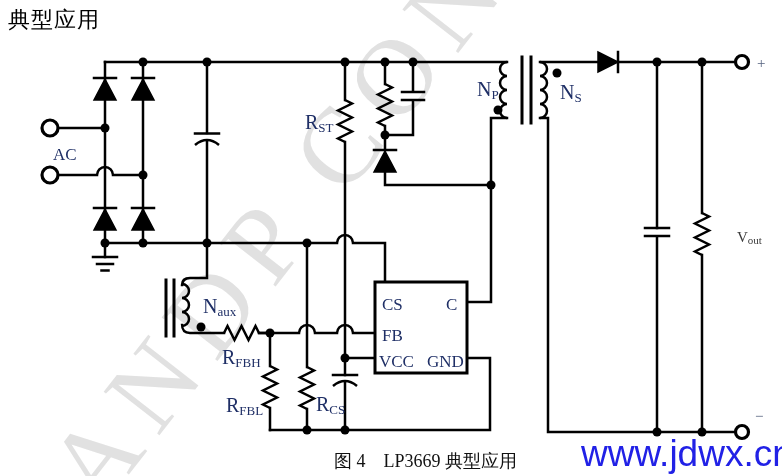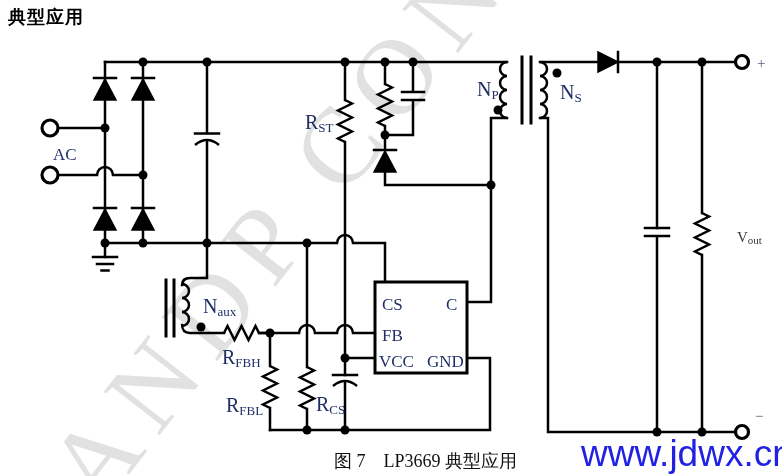--- a/index.html
+++ b/index.html
@@ -10,21 +10,21 @@
   .wm-diag{
     position:absolute;left:-28px;top:516px;
     transform:rotate(-52deg);transform-origin:0 0;
     font-family:"Liberation Serif","DejaVu Serif",serif;
     font-size:108px;letter-spacing:16px;white-space:nowrap;
     color:var(--c-watermark,#c9c9c9);opacity:.55;z-index:1;user-select:none;
   }
   .doc-title{
     position:absolute;left:8px;top:5px;z-index:3;
     font-family:"Liberation Sans","DejaVu Sans",sans-serif;
-    font-weight:700;font-size:18px;color:#000;letter-spacing:1px;
+    font-weight:400;font-size:22px;color:#000;letter-spacing:1px;
   }
   .caption{
     position:absolute;left:334px;top:449px;z-index:3;
     font-size:18px;color:var(--c-caption,#111);white-space:pre;
   }
   .wm-url{
     position:absolute;left:581px;top:435px;z-index:5;
     font-family:"Liberation Sans","DejaVu Sans",sans-serif;
     font-size:37px;line-height:1;color:var(--c-url,#2121e6);white-space:nowrap;
   }
@@ -238,16 +238,16 @@
     <text class="pin" x="446" y="310">C</text>
     <text class="pin" x="427" y="367">GND</text>
 
     <text class="sign" x="757" y="68">+</text>
     <text class="sign" x="755" y="421">−</text>
     <text x="737" y="242">
       <tspan class="vout">V</tspan><tspan class="voutsub" dy="2">out</tspan>
     </text>
   </svg>
 
-  <div class="caption">图 7　LP3669 典型应用</div>
+  <div class="caption">图 4　LP3669 典型应用</div>
 
   <div class="wm-url">www.jdwx.cn</div>
 </div>
 
 </body></html>

